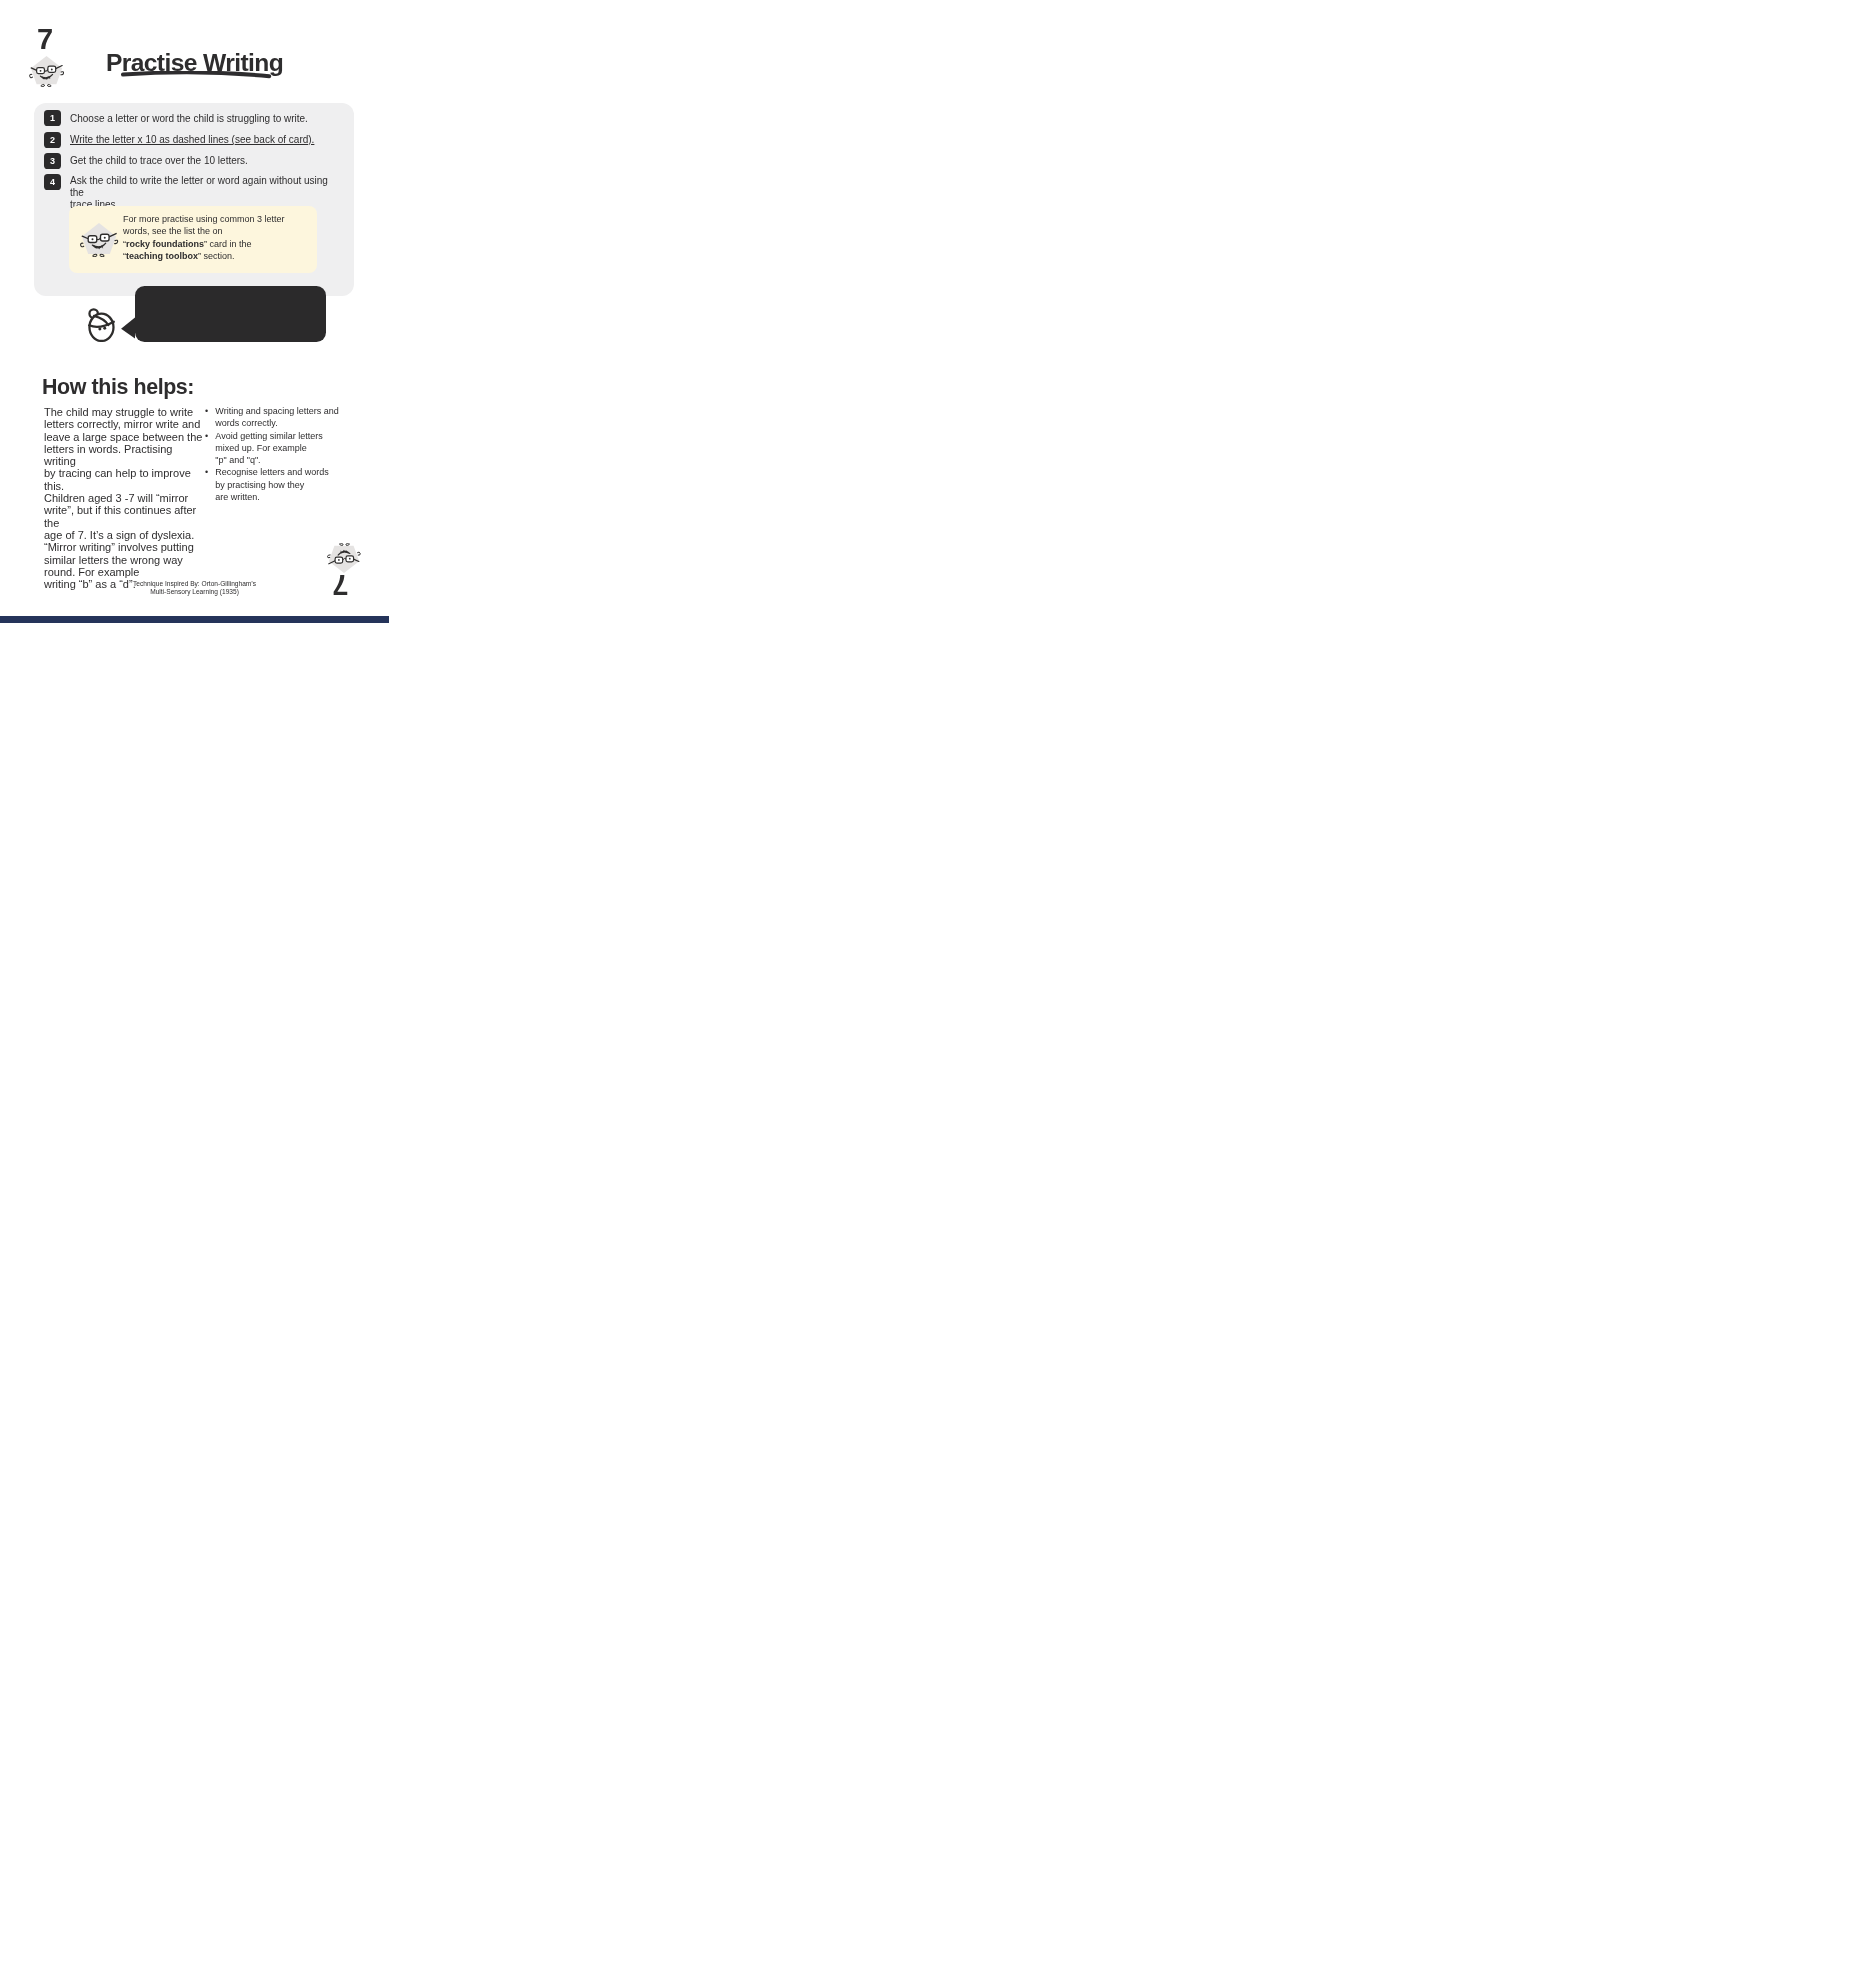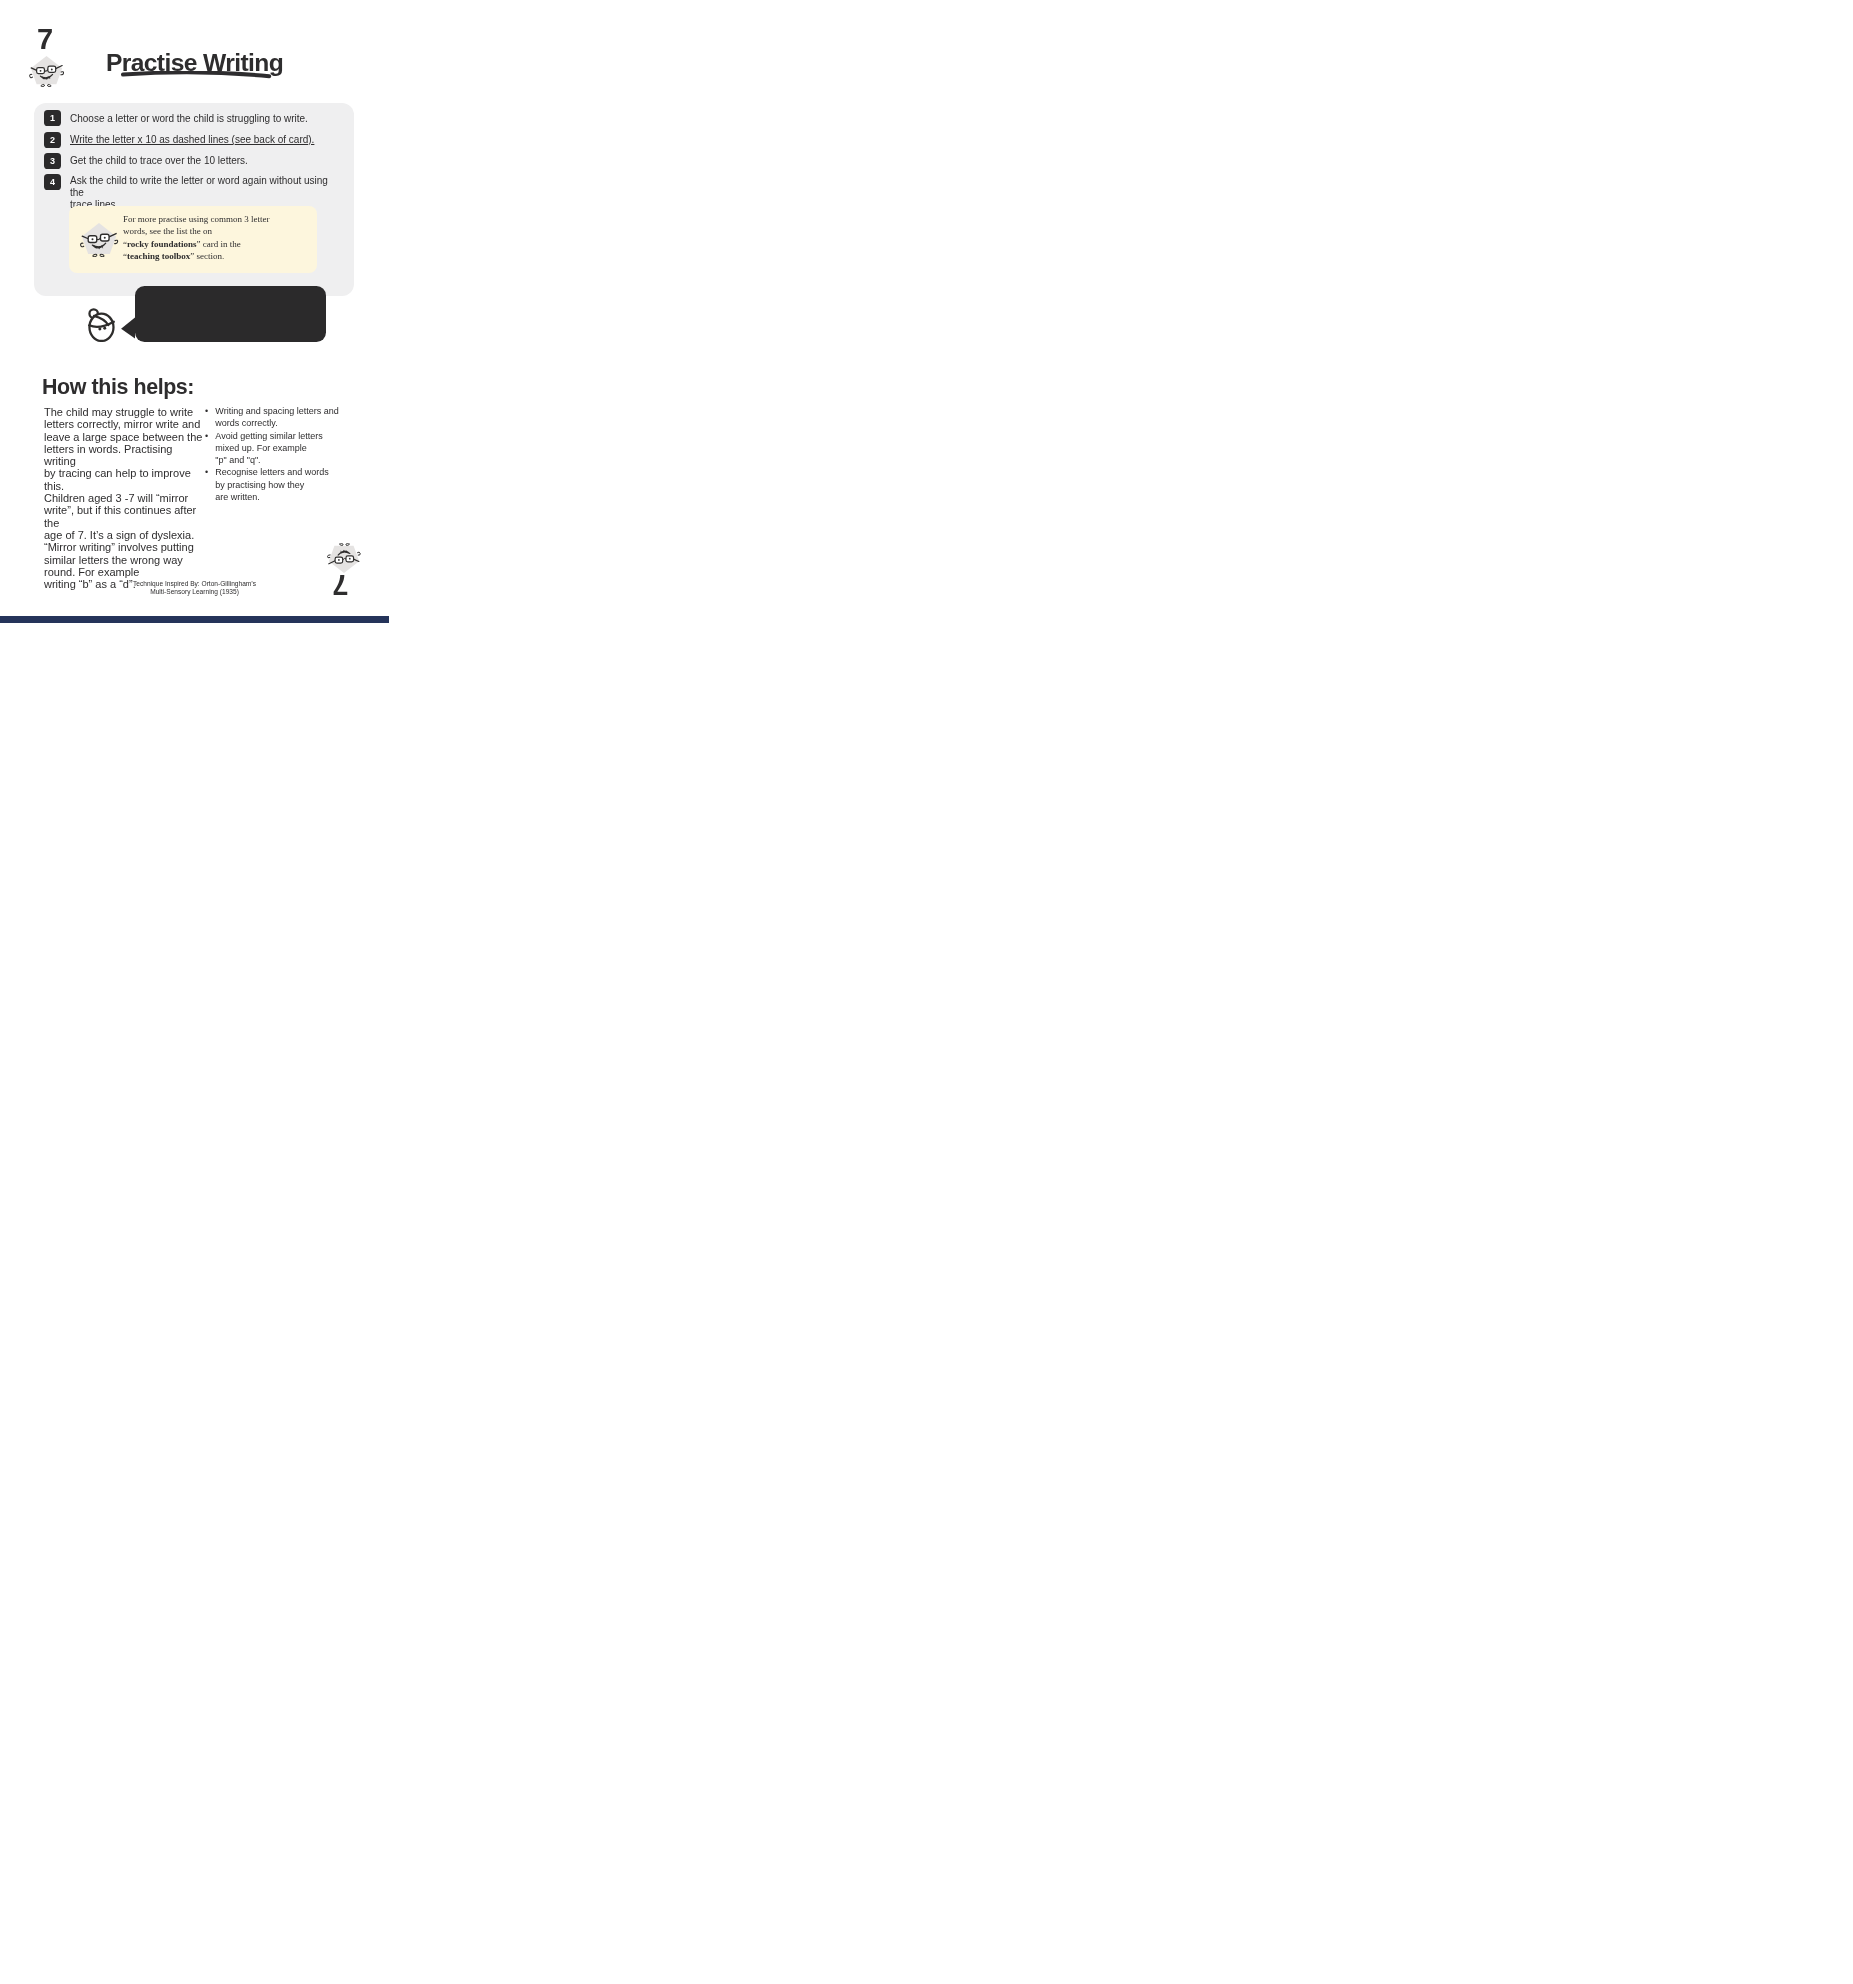--- a/index.html
+++ b/index.html
@@ -14,21 +14,21 @@
   #page-title{left:0;top:50px;width:389px;text-align:center;font-size:24.6px;font-weight:700;letter-spacing:-0.6px;line-height:25.4px;white-space:nowrap;}
   #title-underline{left:121px;top:71px;width:151px;height:8px;}
   
   #steps-panel{left:34px;top:103px;width:320px;height:193px;background:#efeff0;border-radius:12px;}
   .step-chip{position:absolute;left:10px;width:17px;height:16.3px;background:#2b2a2b;border-radius:3.6px;
     display:flex;align-items:center;justify-content:center;color:#ffffff;font-size:9px;font-weight:700;}
   .step-text{position:absolute;left:36px;width:258px;font-size:10px;line-height:12px;white-space:pre-line;}
   #chip-1{top:7.1px;} #chip-2{top:29px;} #chip-3{top:50px;} #chip-4{top:71px;}
   #step-text-1{top:9.5px;} #step-text-2{top:31px;text-decoration:underline;} #step-text-3{top:52px;} #step-text-4{top:72px;}
   
-  #tip-box{position:absolute;left:35px;top:103px;width:248px;height:67px;background:#fdf6dd;border-radius:8px;font-family:Liberation Serif, serif;}
+  #tip-box{position:absolute;left:35px;top:103px;width:248px;height:67px;background:#fdf6dd;border-radius:8px;}
   #mascot-tip{left:10px;top:15.5px;width:40px;height:35px;}
   #tip-text{left:54px;top:6.7px;width:191px;font-size:9px;line-height:12.5px;white-space:pre-line;}
   #tip-text b{font-weight:700;}
   
   #speech-bubble{left:135px;top:286px;width:191px;height:56px;background:#2b2a2b;border-radius:9.5px;}
   #bubble-pointer{position:absolute;left:-14.3px;top:31px;width:14.7px;height:22px;}
   #bubble-text{position:absolute;left:13px;top:8.3px;width:171px;color:#ffffff;font-size:9px;line-height:17px;white-space:pre-line;margin-top:44px;}
   #teacher-face{left:84px;top:308px;width:33px;height:34px;}
   
   #helps-heading{left:42px;top:376px;font-size:21.4px;font-weight:700;letter-spacing:-0.4px;line-height:22px;}

